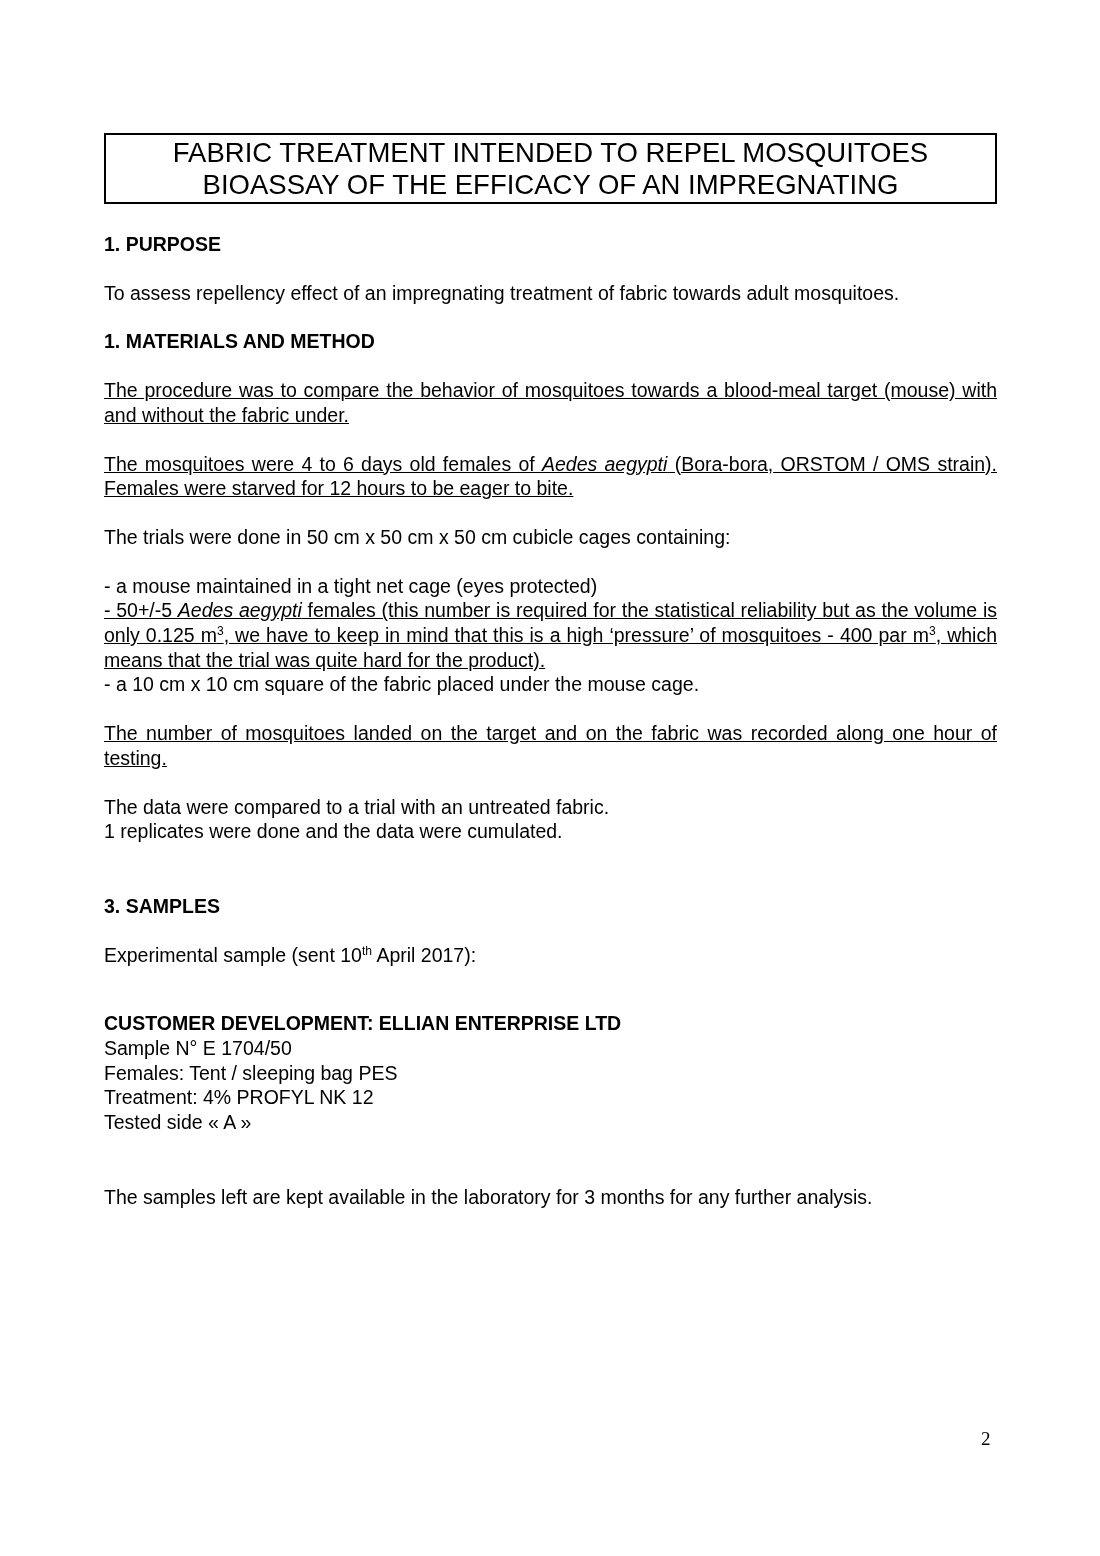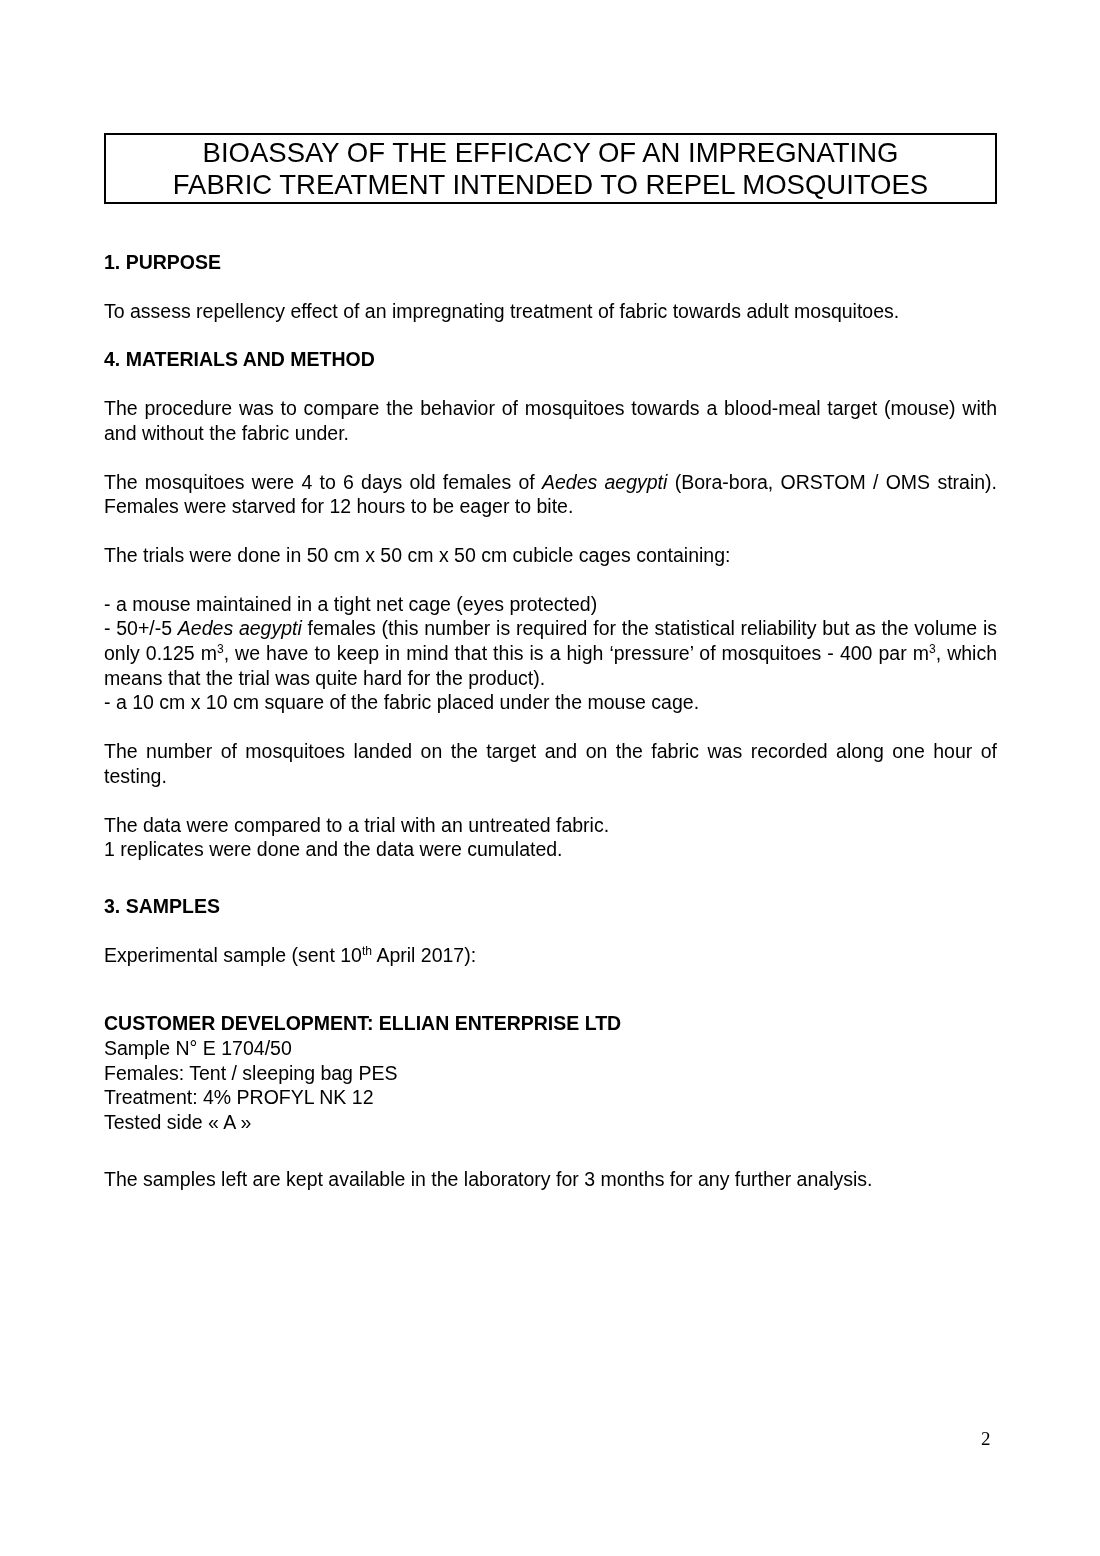--- a/index.html
+++ b/index.html
@@ -36,24 +36,24 @@
     margin: 0;
     padding: 0;
     font-size: 19.5px;
     line-height: 24.7px;
   }
   .heading {
     font-weight: bold;
   }
   .bold { font-weight: bold; margin-top: 44px; }
   .italic { font-style: italic; }
-  .just { text-align: justify; }
+  .just { text-align: justify; text-decoration: underline; }
   .mt-line  { margin-top: 24px; }   
-  .mt-head  { margin-top: 46px; }   
-  .mt-2line { margin-top: 32px; }   
+  .mt-head  { margin-top: 28px; }   
+  .mt-2line { margin-top: 50px; }   
   sup {
     font-size: 0.62em;
     vertical-align: super;
     line-height: 0;
   }
   .page-num {
     position: absolute;
     top: 1428px;
     left: 981px;
     font-family: "Liberation Serif", "DejaVu Serif", serif;
@@ -61,29 +61,29 @@
     line-height: 22px;
   }
 </style>
 </head>
 <body>
 
 <div class="page">
   <div class="content">
 
     <div class="title-box">
+      <div>FABRIC TREATMENT INTENDED TO REPEL MOSQUITOES</div>
       <div>BIOASSAY OF THE EFFICACY OF AN IMPREGNATING</div>
-      <div>FABRIC TREATMENT INTENDED TO REPEL MOSQUITOES</div>
     </div>
 
     <h2 class="heading mt-head">1. PURPOSE</h2>
 
     <p class="mt-line">To assess repellency effect of an impregnating treatment of fabric towards adult mosquitoes.</p>
 
-    <h2 class="heading mt-line">4. MATERIALS AND METHOD</h2>
+    <h2 class="heading mt-line">1. MATERIALS AND METHOD</h2>
 
     <p class="mt-line just">The procedure was to compare the behavior of mosquitoes towards a blood-meal target (mouse) with and without the fabric under.</p>
 
     <p class="mt-line just"><span>The mosquitoes were 4 to 6 days old females of </span><span class="italic">Aedes aegypti</span><span> (Bora-bora, ORSTOM / OMS strain). Females were starved for 12 hours to be eager to bite.</span></p>
 
     <p class="mt-line">The trials were done in 50 cm x 50 cm x 50 cm cubicle cages containing:</p>
 
     <div class="mt-line">
       <p>- a mouse maintained in a tight net cage (eyes protected)</p>
       <p class="just"><span>- 50+/-5 </span><span class="italic">Aedes aegypti</span><span> females (this number is required for the statistical reliability but as the volume is only 0.125 m</span><sup>3</sup><span>, we have to keep in mind that this is a high ‘pressure’ of mosquitoes - 400 par m</span><sup>3</sup><span>, which means that the trial was quite hard for the product).</span></p>

